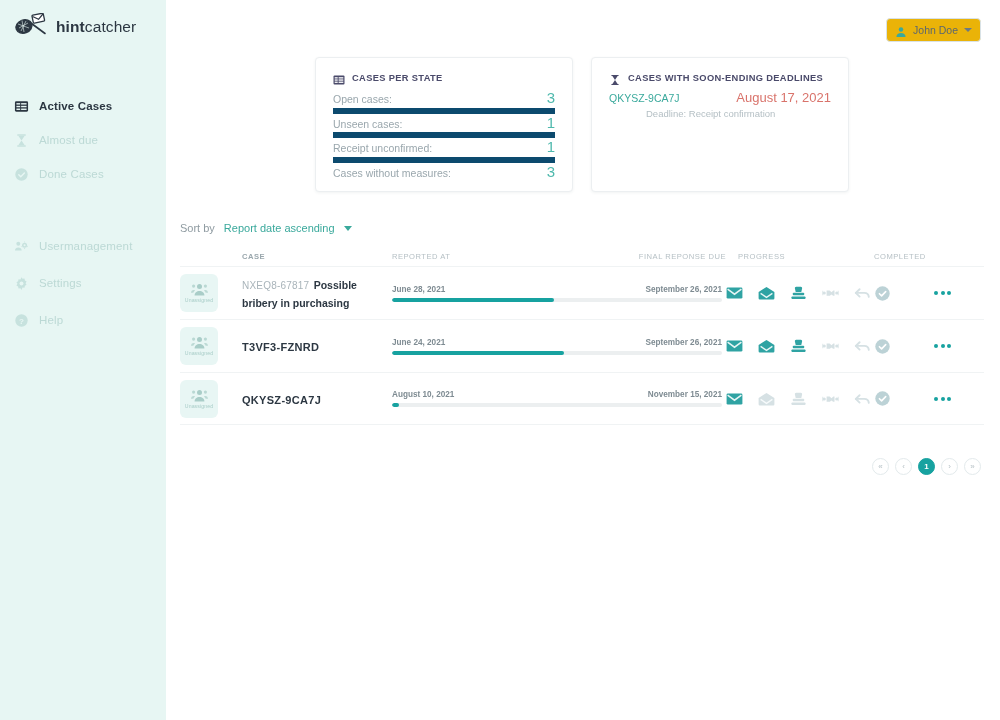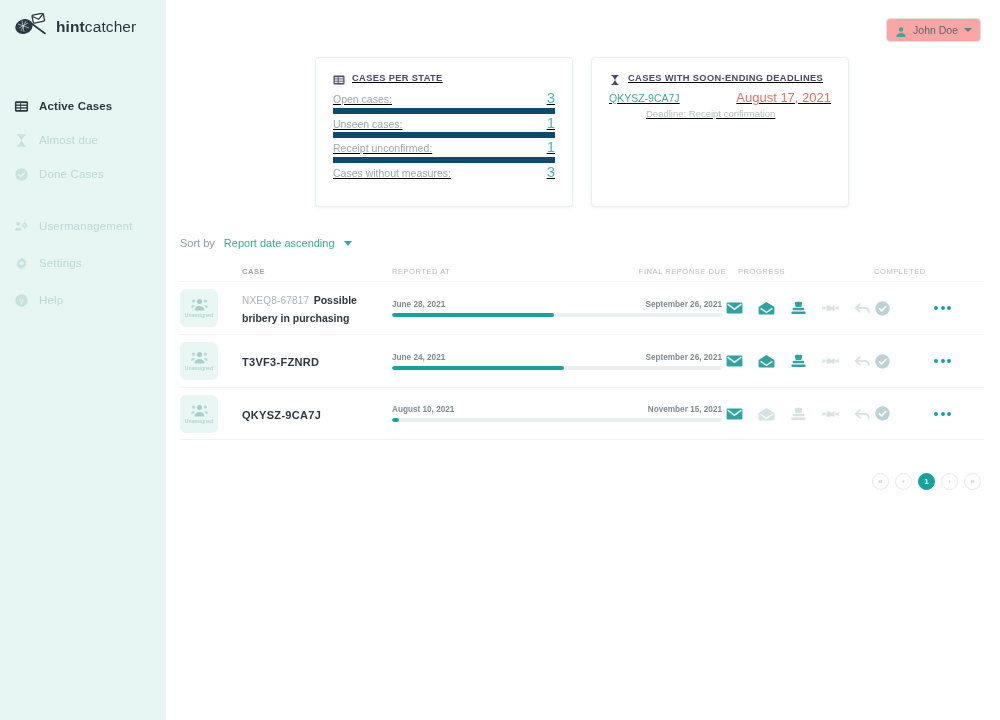--- a/index.html
+++ b/index.html
@@ -25,21 +25,21 @@
   }
   .logo-mark { width: 34px; height: 28px; flex: 0 0 34px; }
   .logo-text {
     font-size: 15.5px; color: #2c3742; letter-spacing: .1px;
     white-space: nowrap;
   }
   .logo-text b { font-weight: 700; }
   .logo-text span { font-weight: 400; }
 
   .nav { margin-top: 53px; }
-  .nav-group + .nav-group { margin-top: 28px; }
+  .nav-group + .nav-group { margin-top: 48px; }
   .nav-item {
     display: flex; align-items: center; gap: 10px;
     height: 24px; padding-left: 14px;
     margin-bottom: 10px;
     cursor: pointer;
   }
   .nav-item .ico { width: 15px; height: 15px; flex: 0 0 15px; display: block; }
   .nav-label { font-size: 11.5px; letter-spacing: .15px; white-space: nowrap; }
   .nav-item.active .nav-label { color: #2c3742; font-weight: 600; }
   .nav-item.dim .nav-label { color: #bcd9d5; }
@@ -47,39 +47,38 @@
 
   
   #main { flex: 1; position: relative; background: #fff; height: 720px; }
 
   
   #topbar { height: 48px; position: relative; }
   .user-btn {
     position: absolute; right: 19px; top: 18px;
     height: 24px; min-width: 80px;
     border: 1px solid #d9e2e6; border-radius: 4px;
-    background: #fca5a5;
+    background: #eab308;
     display: flex; align-items: center; gap: 6px;
     padding: 7px 8px; cursor: pointer;
   }
   .user-btn .uico { width: 12px; height: 12px; display: block; }
   .user-btn .uname { font-size: 10.5px; color: #5b6770; white-space: nowrap; }
   .caret { width: 0; height: 0; border-left: 4px solid transparent;
            border-right: 4px solid transparent; border-top: 4px solid #6b7a83; }
 
   
   #cards { display: flex; gap: 18px; padding-left: 149px; margin-top: 9px; }
   .card {
-    width: 258px; height: 150px;
+    width: 258px; height: 135px;
     background: #fff;
     border: 1px solid #eceff1;
     border-radius: 4px;
     box-shadow: 0 1px 3px rgba(60,80,90,.07);
     padding: 14px 17px 0 17px;
-    text-decoration: underline;
   }
   .card-head { display: flex; align-items: center; gap: 7px; margin-bottom: 5px; }
   .card-head .chico { width: 12px; height: 12px; display: block; }
   .card-title {
     font-size: 9.3px; font-weight: 700; letter-spacing: .35px;
     color: #4a4a6a; text-transform: uppercase; white-space: nowrap;
   }
   .stat-row {
     display: flex; align-items: baseline; justify-content: space-between;
     height: 24.5px; border-bottom: 6px solid #0c4a6e;

